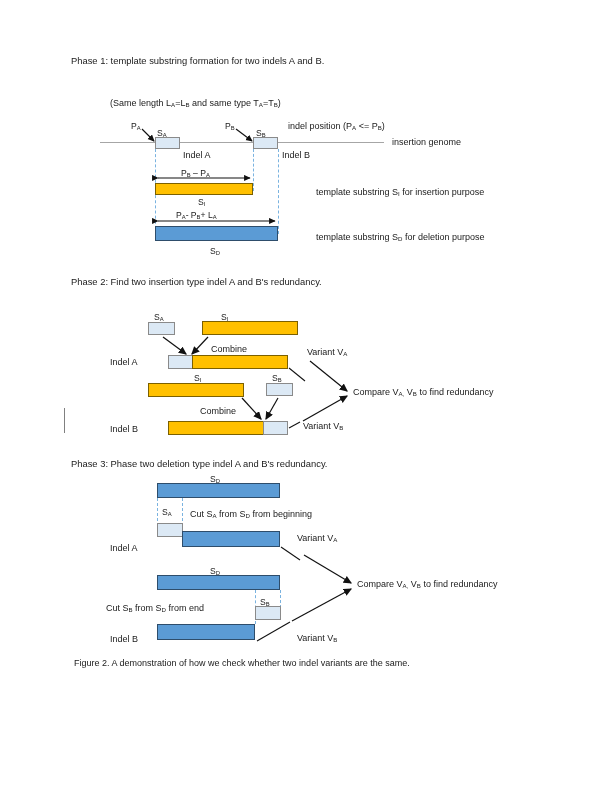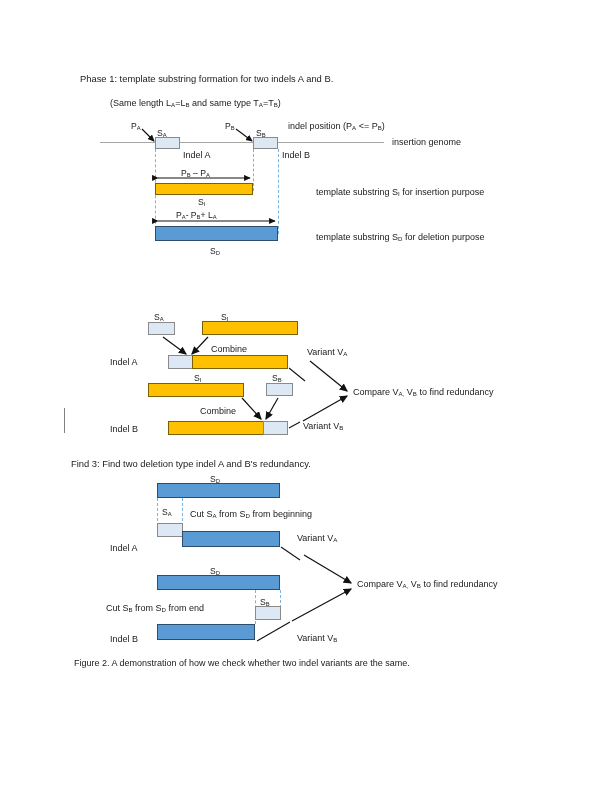--- a/index.html
+++ b/index.html
@@ -31,21 +31,21 @@
   .vdash{position:absolute;width:0;border-left:1px dashed #7ab3e0;}
   .cursor{position:absolute;background:#808080;width:1px;}
 
   svg.ov{position:absolute;left:0;top:0;width:612px;height:792px;overflow:visible;pointer-events:none;}
 </style>
 </head>
 <body>
 
 <div class="page">
 
-  <div class="t phase" style="left:71px;top:74px;margin-left:9px;">Phase 1: template substring formation for two indels A and B.</div>
+  <div class="t phase" style="left:71px;top:56px;">Phase 1: template substring formation for two indels A and B.</div>
 
   <div class="t body9" style="left:110px;top:99px;">(Same length L<sub>A</sub>=L<sub>B</sub> and same type T<sub>A</sub>=T<sub>B</sub>)</div>
 
   <div class="hline" style="left:100px;top:142px;width:277px;"></div>
   <div class="hline" style="left:277px;top:142px;width:107px;"></div>
   <div class="t body9" style="left:392px;top:138px;">insertion genome</div>
 
   <div class="t body9" style="left:288px;top:122px;">indel position (P<sub>A</sub> &lt;= P<sub>B</sub>)</div>
 
   <div class="t lbl" style="left:131px;top:122px;">P<sub>A</sub></div>
@@ -68,20 +68,21 @@
   <div class="t lbl" style="left:176px;top:211px;">P<sub>A</sub>- P<sub>B</sub>+ L<sub>A</sub></div>
 
   <div class="bar bar-yellow" style="left:155px;top:183px;width:98px;height:12px;"></div>
   <div class="t lbl" style="left:198px;top:198px;">S<sub>I</sub></div>
   <div class="t body9" style="left:316px;top:188px;">template substring S<sub>I</sub> for insertion purpose</div>
 
   <div class="bar bar-blue" style="left:155px;top:226px;width:123px;height:15px;"></div>
   <div class="t lbl" style="left:210px;top:247px;">S<sub>D</sub></div>
   <div class="t body9" style="left:316px;top:233px;">template substring S<sub>D</sub> for deletion purpose</div>
 
+  <div class="t phase" style="left:71px;top:277px;">Phase 2: Find two insertion type indel A and B's redundancy.</div>
 
   <div class="t lbl" style="left:154px;top:313px;">S<sub>A</sub></div>
   <div class="bar bar-light" style="left:148px;top:322px;width:27px;height:13px;"></div>
 
   <div class="t lbl" style="left:221px;top:313px;">S<sub>I</sub></div>
   <div class="bar bar-yellow" style="left:202px;top:321px;width:96px;height:14px;"></div>
 
   <div class="t body9" style="left:211px;top:345px;">Combine</div>
   <div class="t body9" style="left:110px;top:358px;">Indel A</div>
   <div class="bar bar-light" style="left:168px;top:355px;width:25px;height:14px;"></div>
@@ -97,21 +98,21 @@
   <div class="t body9" style="left:200px;top:407px;">Combine</div>
   <div class="t body9" style="left:110px;top:425px;">Indel B</div>
   <div class="bar bar-yellow" style="left:168px;top:421px;width:96px;height:14px;"></div>
   <div class="bar bar-light" style="left:263px;top:421px;width:25px;height:14px;"></div>
   <div class="t body9" style="left:303px;top:422px;">Variant V<sub>B</sub></div>
 
   <div class="t body9" style="left:353px;top:388px;">Compare V<sub>A,</sub> V<sub>B</sub> to find redundancy</div>
 
   <div class="cursor" style="left:64px;top:408px;height:25px;"></div>
 
-  <div class="t phase" style="left:71px;top:459px;">Find 3: Find two deletion type indel A and B's redundancy.</div>
+  <div class="t phase" style="left:71px;top:459px;">Phase 3: Phase two deletion type indel A and B's redundancy.</div>
 
   <div class="t lbl" style="left:210px;top:475px;">S<sub>D</sub></div>
   <div class="bar bar-blue" style="left:157px;top:483px;width:123px;height:15px;"></div>
 
   <div class="vdash" style="left:157px;top:498px;height:28px;"></div>
   <div class="vdash" style="left:182px;top:498px;height:28px;"></div>
 
   <div class="t lbl" style="left:162px;top:508px;">S<sub>A</sub></div>
   <div class="t body9" style="left:190px;top:510px;">Cut S<sub>A</sub> from S<sub>D</sub> from beginning</div>
 

